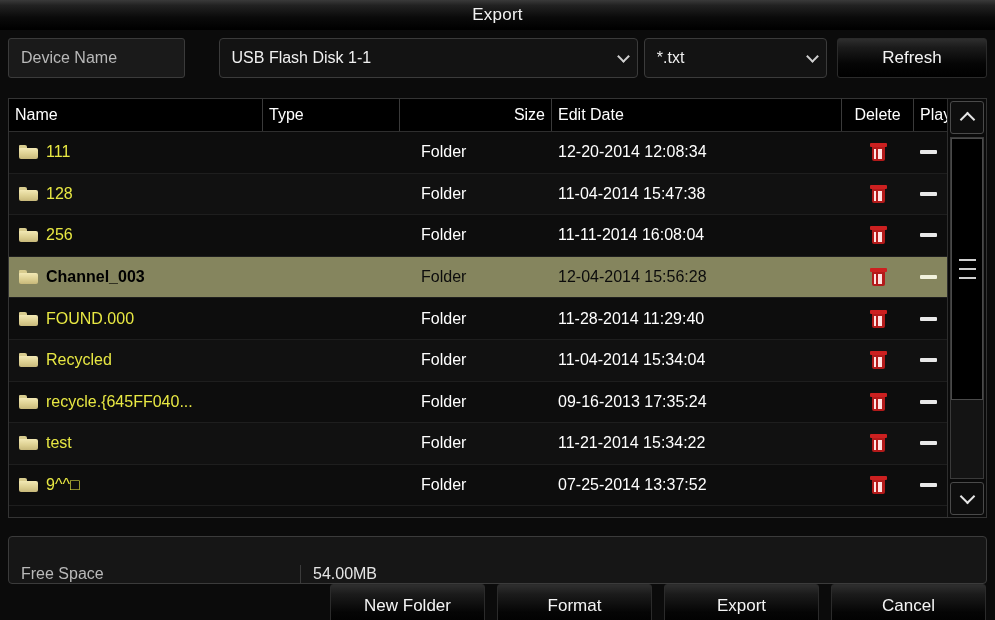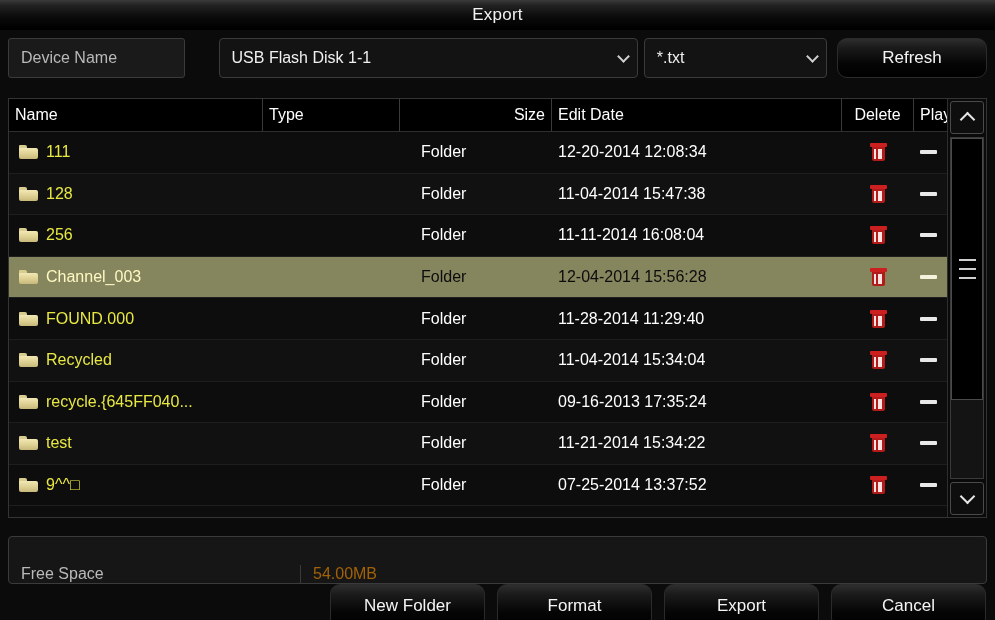--- a/index.html
+++ b/index.html
@@ -58,21 +58,21 @@
   .select.filter { width: 188px; }
   .chev {
     position: absolute; right: 9px; top: 50%;
     width: 9px; height: 9px;
     margin-top: -6px;
     border-right: 2px solid #cfcfcf;
     border-bottom: 2px solid #cfcfcf;
     transform: rotate(45deg);
   }
   .btn {
-    border: 1px solid #2b2b2b; border-radius: 10px;
+    border: 1px solid #2b2b2b; border-radius: 3px;
     background: linear-gradient(to bottom, #2e2e2e 0%, #1b1b1b 22%, #050505 65%, #000 100%);
     color: #f4f4f4; font-size: 17px;
     display: flex; align-items: center; justify-content: center;
     cursor: pointer;
   }
   .btn.refresh { width: 155px; height: 40px; margin-left: 4px; }
 
   
   .table-wrap {
     flex: 0 0 420px;
@@ -114,21 +114,21 @@
   .trow:nth-child(even) { background: #111111; }
   .trow.selected { background: #85855e; }
   .trow .td {
     display: flex; align-items: center;
     padding: 0 6px;
     font-size: 16px; color: #ffffff;
     overflow: hidden; white-space: nowrap;
   }
   .trow .td.c-name { color: #e8e843; gap: 8px; padding-left: 10px; }
   .trow.selected .td { color: #0c0c0c; }
-  .trow.selected .td.c-name { color: #fef9c3; }
+  .trow.selected .td.c-name { color: #000000; font-weight: bold; }
 
   
   .folder {
     position: relative;
     width: 19px; height: 14px;
     flex: 0 0 19px;
   }
   .folder .tab {
     position: absolute; left: 0; top: 0;
     width: 8px; height: 4px;
@@ -227,21 +227,21 @@
     width: 292px;
     display: flex; align-items: center;
     padding-left: 12px;
     color: #b9b9b9; font-size: 16px;
     border-right: 1px solid #3b3b3b;
   }
   .freespace .fs-value {
     flex: 1 1 auto;
     display: flex; align-items: center;
     padding-left: 12px;
-    color: #a16207; font-size: 16px;
+    color: #e5e5e5; font-size: 16px;
   }
 
   
   .footer {
     flex: 1 1 auto;
     display: flex; align-items: center; justify-content: flex-end;
     gap: 12px;
     padding: 0 9px 6px 9px;
   }
   .btn.foot { width: 155px; height: 44px; font-size: 17px; }

